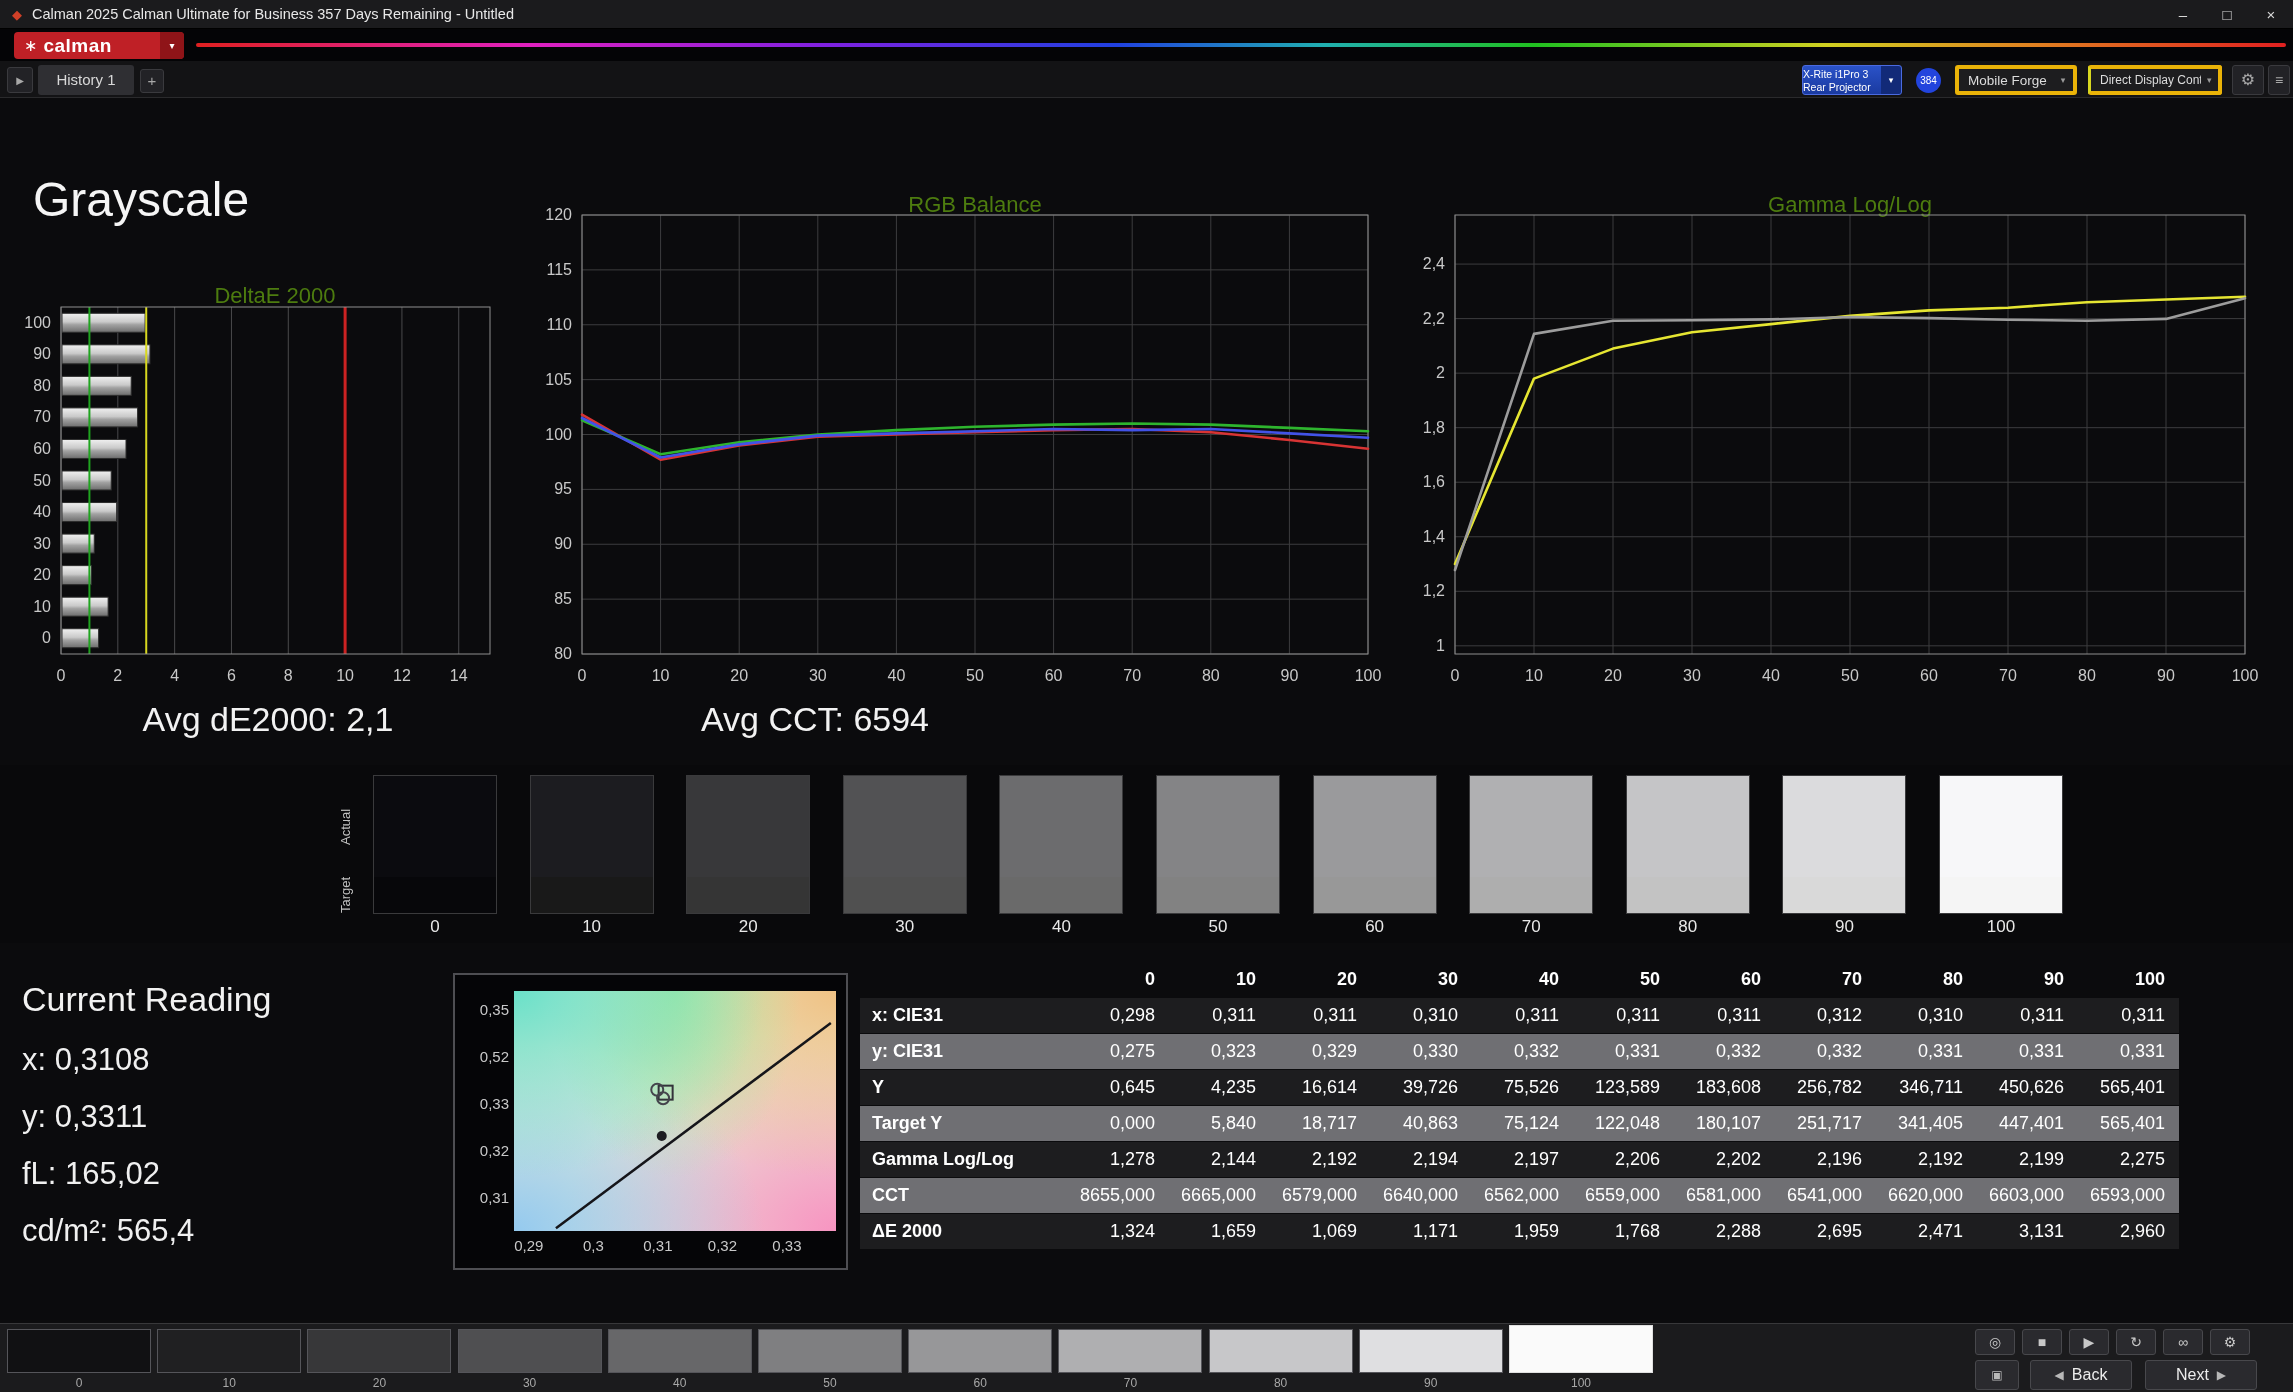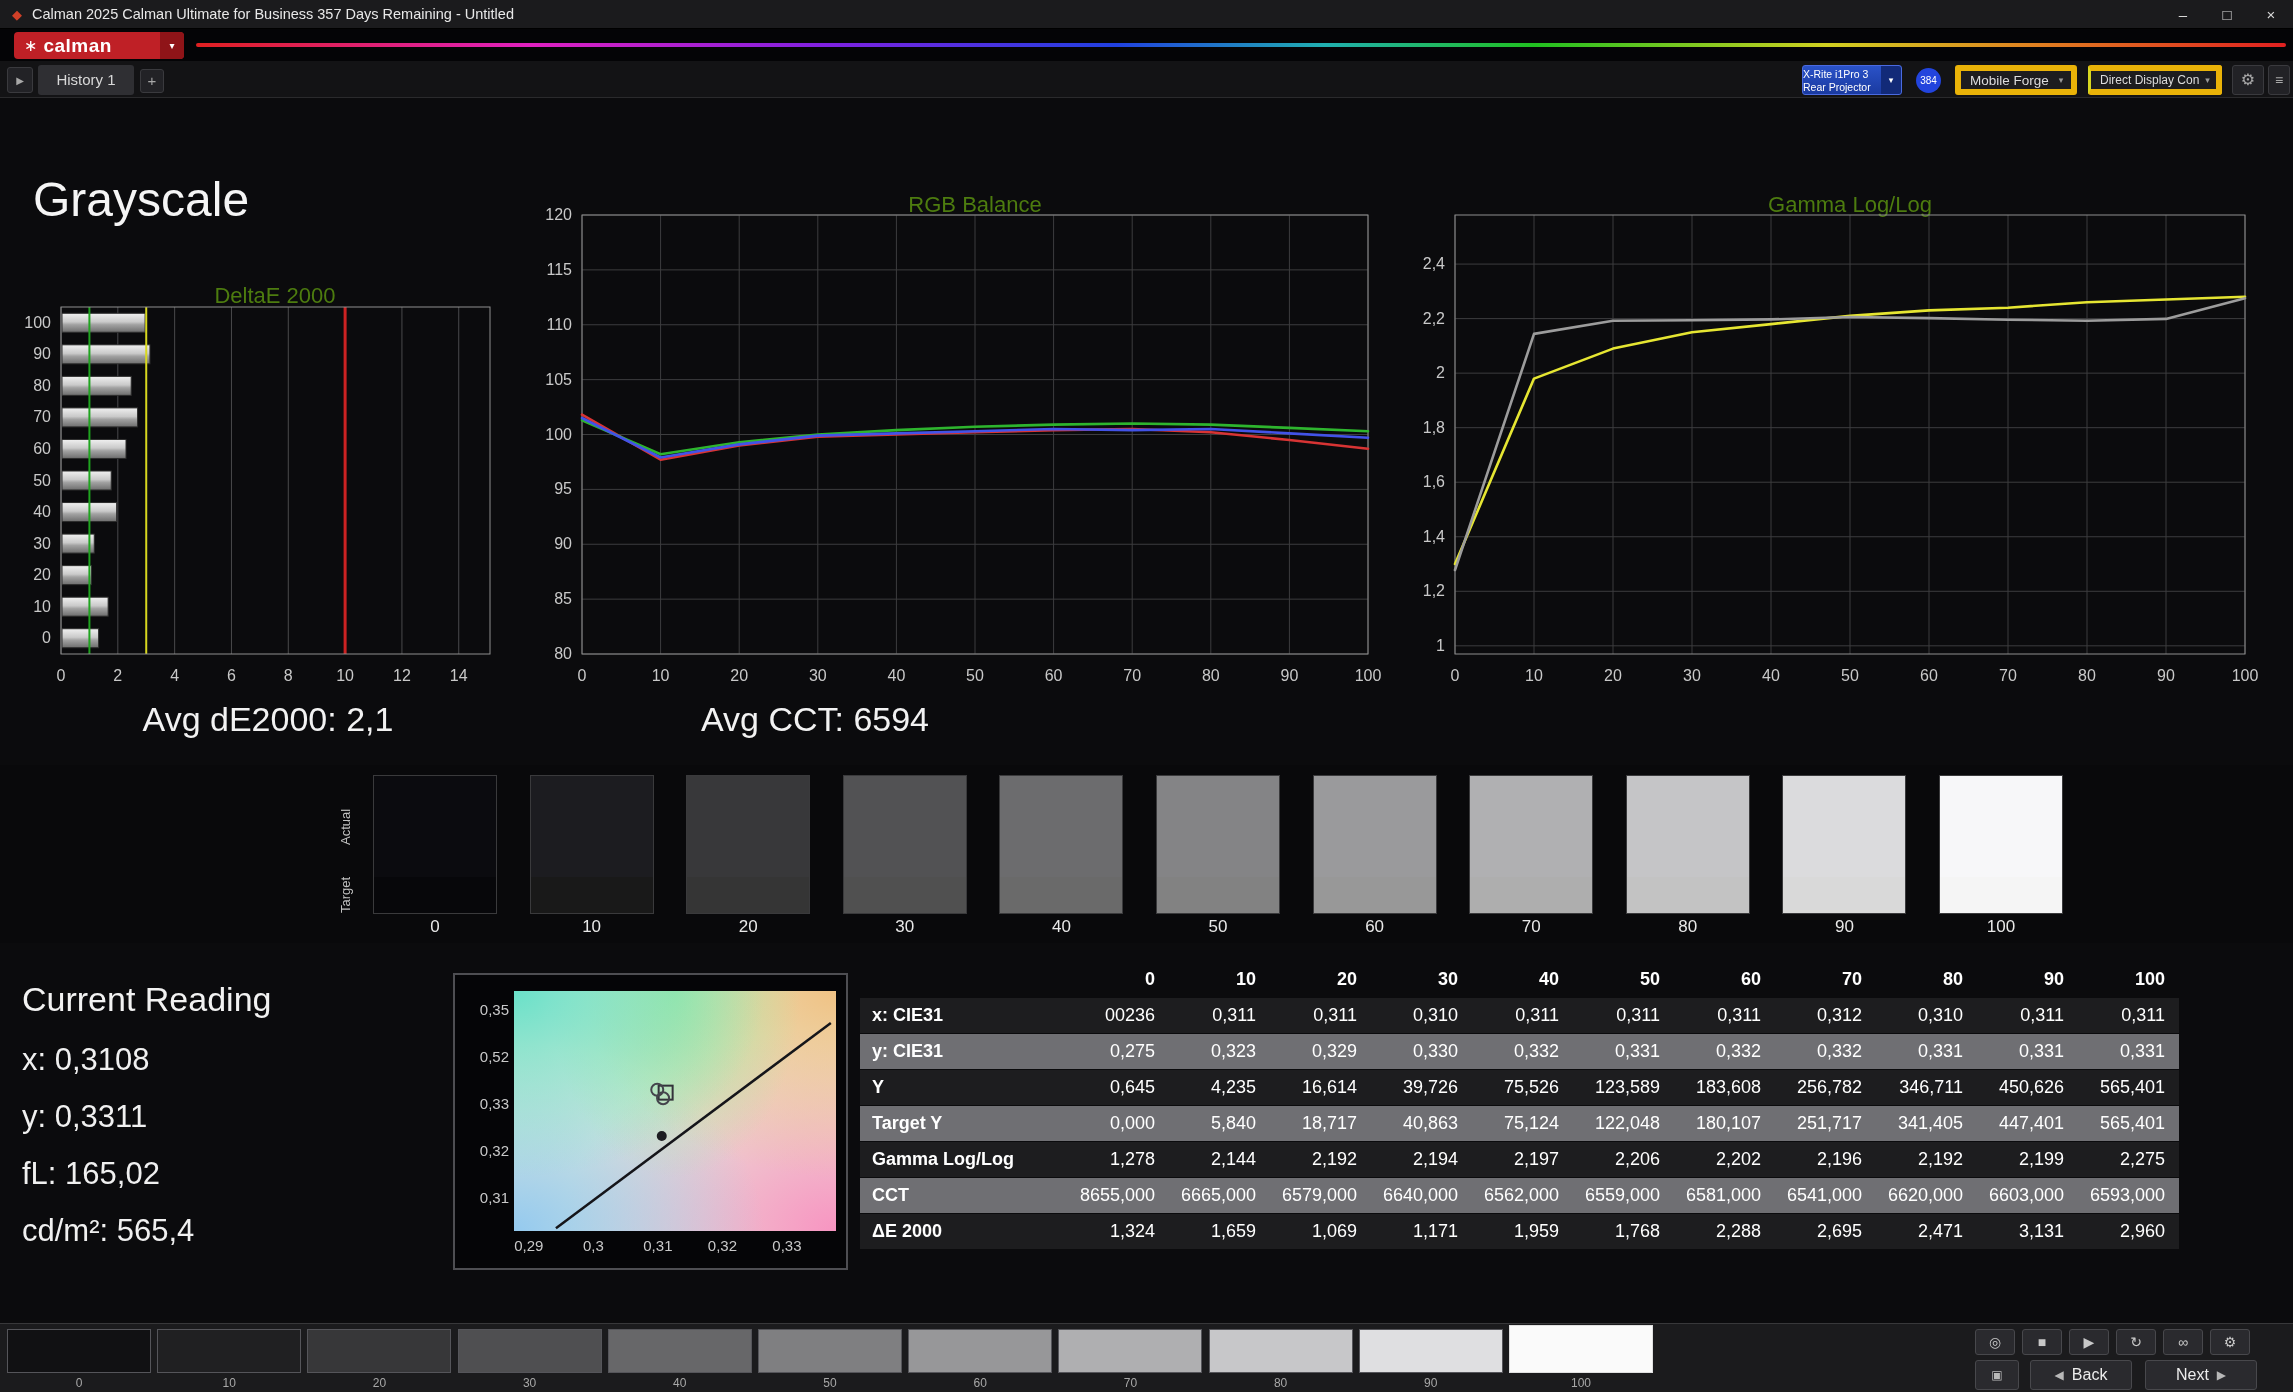--- a/index.html
+++ b/index.html
@@ -23,21 +23,21 @@
     background:linear-gradient(to right,#e02020 0%,#e020c0 16%,#8020e0 30%,#2040e0 44%,#20b0b0 54%,#20c020 64%,#d0d020 78%,#e08020 88%,#e02020 100%)}
 
   
   #tabbar{position:absolute;left:0;top:61px;width:2293px;height:37px;background:#131315;border-bottom:1px solid #2a2a2c}
   .tb-btn{position:absolute;background:#222226;border:1px solid #3a3a3e;color:#a8a8a8;text-align:center;border-radius:3px}
   #history-tab{position:absolute;left:38px;top:4px;width:96px;height:30px;background:#2f2f33;border-radius:3px;color:#d8d8d8;font-size:15px;line-height:30px;text-align:center}
   #meterbox{position:absolute;left:1802px;top:4px;width:100px;height:30px;background:linear-gradient(#2a52c8,#1a3aa0);border:1px solid #4a6ae0;border-radius:3px;display:flex;color:#fff}
   #meterbox .mtext{width:78px;font-size:10.5px;line-height:13px;text-align:left;padding-top:2px;white-space:nowrap;overflow:hidden}
   #meterbox .mcaret{width:20px;background:#122a78;border-radius:0 3px 3px 0;font-size:9px;display:flex;align-items:center;justify-content:center}
   #badge{position:absolute;left:1916px;top:7px;width:25px;height:25px;border-radius:50%;background:#2244dd;color:#fff;font-size:10px;line-height:25px;text-align:center}
-  .dd-box{position:absolute;top:4px;height:30px;background:#1d1d1f;border:6px solid #eab308;border-radius:3px;color:#dcdcdc;display:flex;align-items:center}
+  .dd-box{position:absolute;top:4px;height:30px;background:#1d1d1f;border:4px solid #eab308;border-radius:3px;color:#dcdcdc;display:flex;align-items:center}
   .dd-box .dtext{padding-left:9px;white-space:nowrap;overflow:hidden}
   .dd-box .dcaret{margin-left:auto;width:20px;font-size:9px;color:#9a9a9a;text-align:center}
   #gearbtn{left:2232px;width:32px;height:30px;top:4px;font-size:16px;line-height:28px}
   #panelbtn{left:2268px;width:22px;height:30px;top:4px;font-size:14px;line-height:28px}
 
   
   #page-title{position:absolute;left:33px;top:172px;font-size:48px;color:#f5f5f5}
   .chart-title{position:absolute;width:400px;text-align:center;font-size:22px;color:#4d7c0f}
   svg{position:absolute;overflow:visible}
   .tick{fill:#c9c9c9;font-size:16px}
@@ -408,21 +408,21 @@
         <div class="t-cell">40</div>
         <div class="t-cell">50</div>
         <div class="t-cell">60</div>
         <div class="t-cell">70</div>
         <div class="t-cell">80</div>
         <div class="t-cell">90</div>
         <div class="t-cell">100</div>
       </div>
       <div class="t-row t-dark">
         <div class="t-label">x: CIE31</div>
-        <div class="t-cell">00236</div>
+        <div class="t-cell">0,298</div>
         <div class="t-cell">0,311</div>
         <div class="t-cell">0,311</div>
         <div class="t-cell">0,310</div>
         <div class="t-cell">0,311</div>
         <div class="t-cell">0,311</div>
         <div class="t-cell">0,311</div>
         <div class="t-cell">0,312</div>
         <div class="t-cell">0,310</div>
         <div class="t-cell">0,311</div>
         <div class="t-cell">0,311</div>

